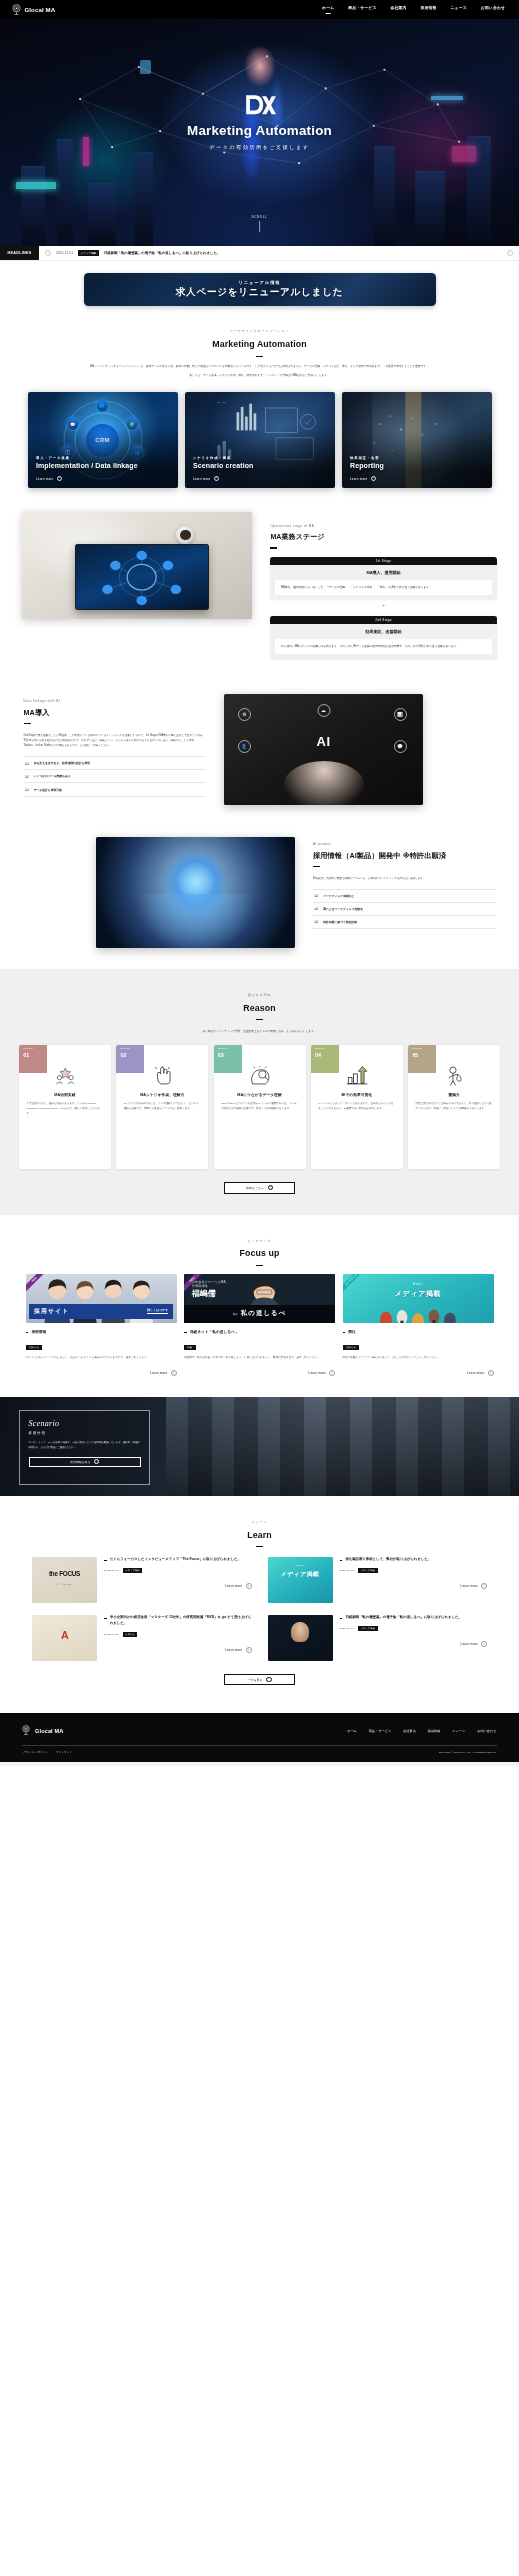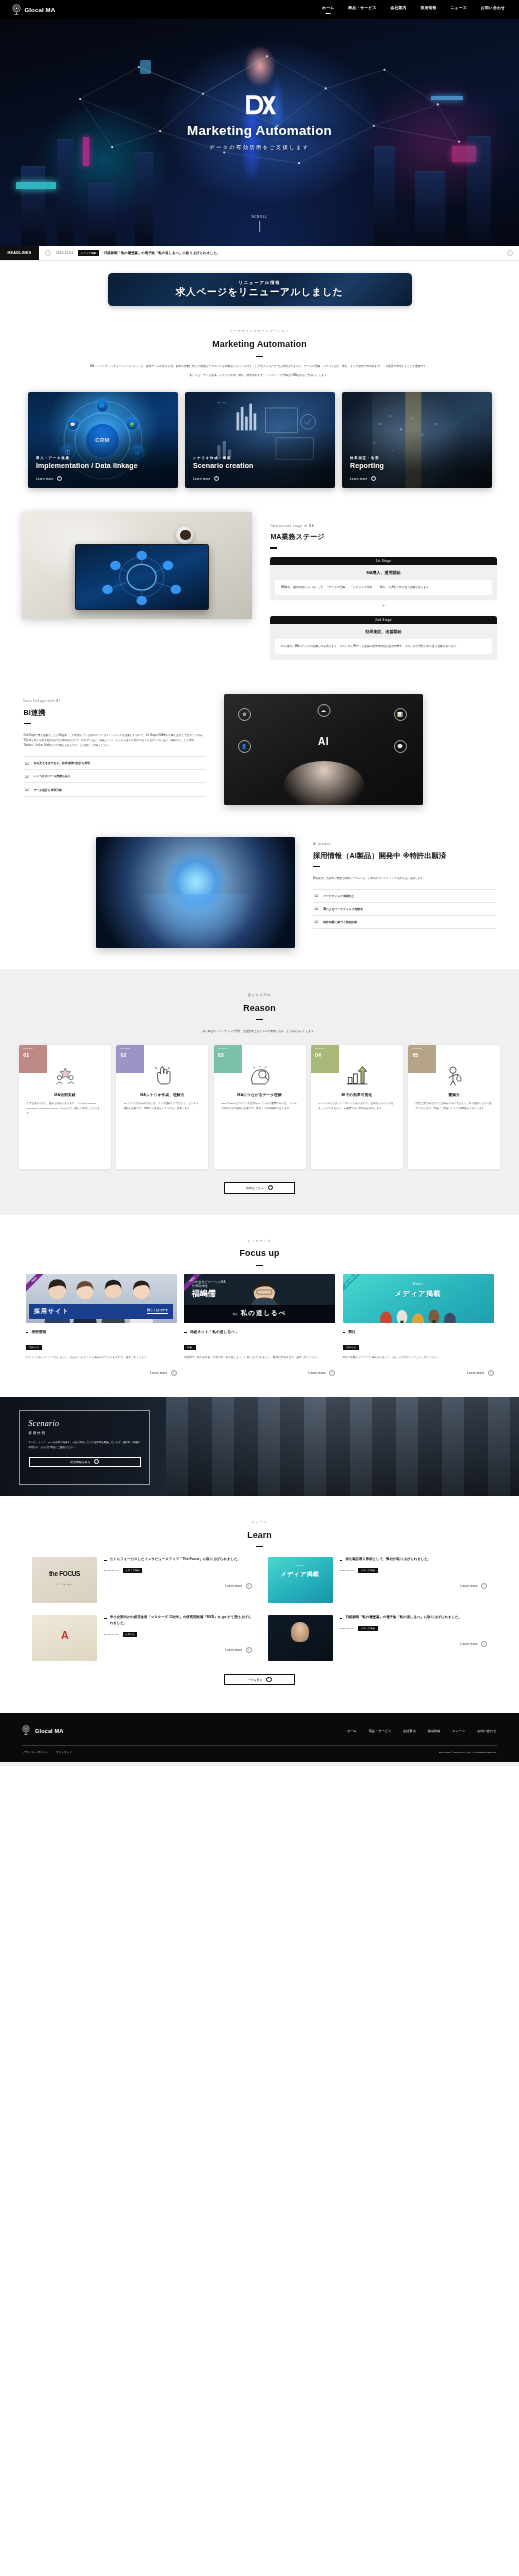--- a/index.html
+++ b/index.html
@@ -50,21 +50,21 @@
   .hl-tag{background:#111;color:#fff;font-size:3.7px;font-weight:700;letter-spacing:0.3px;display:flex;align-items:center;padding:0 7.5px;}
   .hl-body{flex:1;display:flex;align-items:center;gap:4.8px;padding:0 6.4px;}
   .hl-arrow{width:5.9px;height:5.9px;border:0.5px solid #c9c9c9;border-radius:50%;display:flex;align-items:center;justify-content:center;font-size:2.9px;color:#888;cursor:pointer;flex:none;}
   .hl-date{font-size:3px;color:#444;letter-spacing:0.2px;white-space:nowrap}
   .hl-badge{background:#111;color:#fff;font-size:2.5px;padding:1.1px 2.7px;white-space:nowrap;letter-spacing:0.1px}
   .hl-text{font-size:3.4px;color:#111;white-space:nowrap;overflow:hidden;font-weight:600}
   .hl-next{position:absolute;right:6.4px;top:50%;transform:translateY(-50%);}
 
   
   .renewal-wrap{padding:11.8px 0 14px;display:flex;justify-content:center;background:#fff;}
-  .renewal{width:304px;height:33px;border-radius:4.3px;
+  .renewal{width:352px;height:33px;border-radius:4.3px;
     background:linear-gradient(135deg,#0a1c33 0%,#123055 30%,#0d2342 52%,#1b3c66 74%,#0a1b32 100%);
     display:flex;flex-direction:column;align-items:center;justify-content:center;gap:1.6px;cursor:pointer;
     box-shadow:0 1.1px 5.3px rgba(0,0,0,.22);}
   .renewal-k{color:#fff;font-size:4.3px;font-weight:700;letter-spacing:0.9px;text-shadow:0 0.5px 1.1px rgba(0,0,0,.6)}
   .renewal-t{color:#fff;font-size:9.6px;font-weight:800;letter-spacing:0.7px;text-shadow:0 1.1px 2.1px rgba(0,0,0,.6)}
 
   
   .sec-head{text-align:center;padding:9.6px 0 7.5px;}
   .sec-kicker{font-size:3px;letter-spacing:0.9px;color:#6d6d6d;margin-bottom:5.9px;}
   .sec-title{font-size:8.8px;font-weight:700;letter-spacing:0.1px;color:#111;}
@@ -136,21 +136,21 @@
   .split .sec-kicker{text-align:left;letter-spacing:0.5px;margin-bottom:4.3px}
   .split .sec-title{text-align:left;font-size:7.2px}
   .split .sec-rule{margin:5.3px 0 0}
   .split .para{font-size:2.6px;line-height:2.05;color:#3f3f3f;margin-top:8.5px}
   .checklist{margin-top:7.5px}
   .check-row{display:flex;align-items:center;gap:4.3px;padding:3.7px 1.1px;border-bottom:0.5px solid #e6e6e6;font-size:2.8px;color:#222;font-weight:600}
   .check-row:first-child{border-top:0.5px solid #e6e6e6}
   .cki{width:4.8px;height:4.8px;flex:none;display:flex;align-items:center;justify-content:center;font-size:4.3px;color:#111}
 
   .ai-art{background:linear-gradient(150deg,#2a2a2a,#151515 55%,#0b0b0b);}
-  .ai-art .aitxt{position:absolute;left:50%;top:42%;transform:translate(-50%,-50%);color:#fff;font-size:10px;font-weight:800;letter-spacing:0.5px;}
+  .ai-art .aitxt{position:absolute;left:50%;top:42%;transform:translate(-50%,-50%);color:#fff;font-size:13px;font-weight:800;letter-spacing:0.5px;}
   .ai-art .hand{position:absolute;left:50%;bottom:-3.2px;transform:translateX(-50%);width:80px;height:47px;background:radial-gradient(ellipse at 50% 20%,rgba(235,215,200,.95),rgba(120,100,90,.2) 72%,transparent 80%);border-radius:50% 50% 20% 20%;}
   .ai-ic{position:absolute;width:13px;height:13px;border:0.5px solid rgba(255,255,255,.6);border-radius:50%;display:flex;align-items:center;justify-content:center;color:#fff;font-size:4.8px}
   .brain-art{background:radial-gradient(circle at 50% 42%, rgba(90,190,255,.55), rgba(10,40,90,.9) 58%, #04101f 85%);}
   .brain-art .glow{position:absolute;left:50%;top:40%;transform:translate(-50%,-50%);width:64px;height:64px;border-radius:50%;
      background:radial-gradient(circle,rgba(160,230,255,.95),rgba(40,140,240,.55) 45%,transparent 70%);filter:blur(0.5px)}
   .brain-art .hands{position:absolute;left:50%;bottom:-5.3px;transform:translateX(-50%);width:112px;height:59px;
      background:radial-gradient(ellipse at 50% 10%,rgba(90,170,240,.75),transparent 72%);}
 
   
   .reason-sec{background:#f0f0f0;padding:14px 0 21.4px;margin-top:3.2px;}
@@ -494,21 +494,21 @@
           <div class="stage-card-ttl">効果測定、改善開始</div>
           <div class="stage-card-bd">回り始めたMAシナリオの改善に目を向けます。そのためにBIデータ連携の効果可視化が必須作業で、そのための課題と向き合う必要があります。</div>
         </div>
       </div>
     </div>
   </div>
 
   <div class="split">
     <div class="txt">
       <div class="sec-kicker">Data linkage with BI</div>
-      <div class="sec-title">BI連携</div>
+      <div class="sec-title">MA導入</div>
       <div class="sec-rule"></div>
       <div class="para">2nd Stageで最も重要なことがBI連携。この業務もデータ加工やデータクレンジングを必要とするので、1st StageのMA導入の際に並行して進めたい部分。SQL等も同じ内容を組み込めれば効率的なので、忘れずに設計、構築したい。もちろん後から効果の見える化のために設計、構築することも可能。
 Tableau、Locker Studioなどの実績もあるので、お気軽にご用命ください。</div>
       <div class="checklist">
         <div class="check-row">
           <span class="cki">☑</span>
           <span>何を見える化するか、効果指標の設計も実現</span>
         </div>
         <div class="check-row">
           <span class="cki">☑</span>

